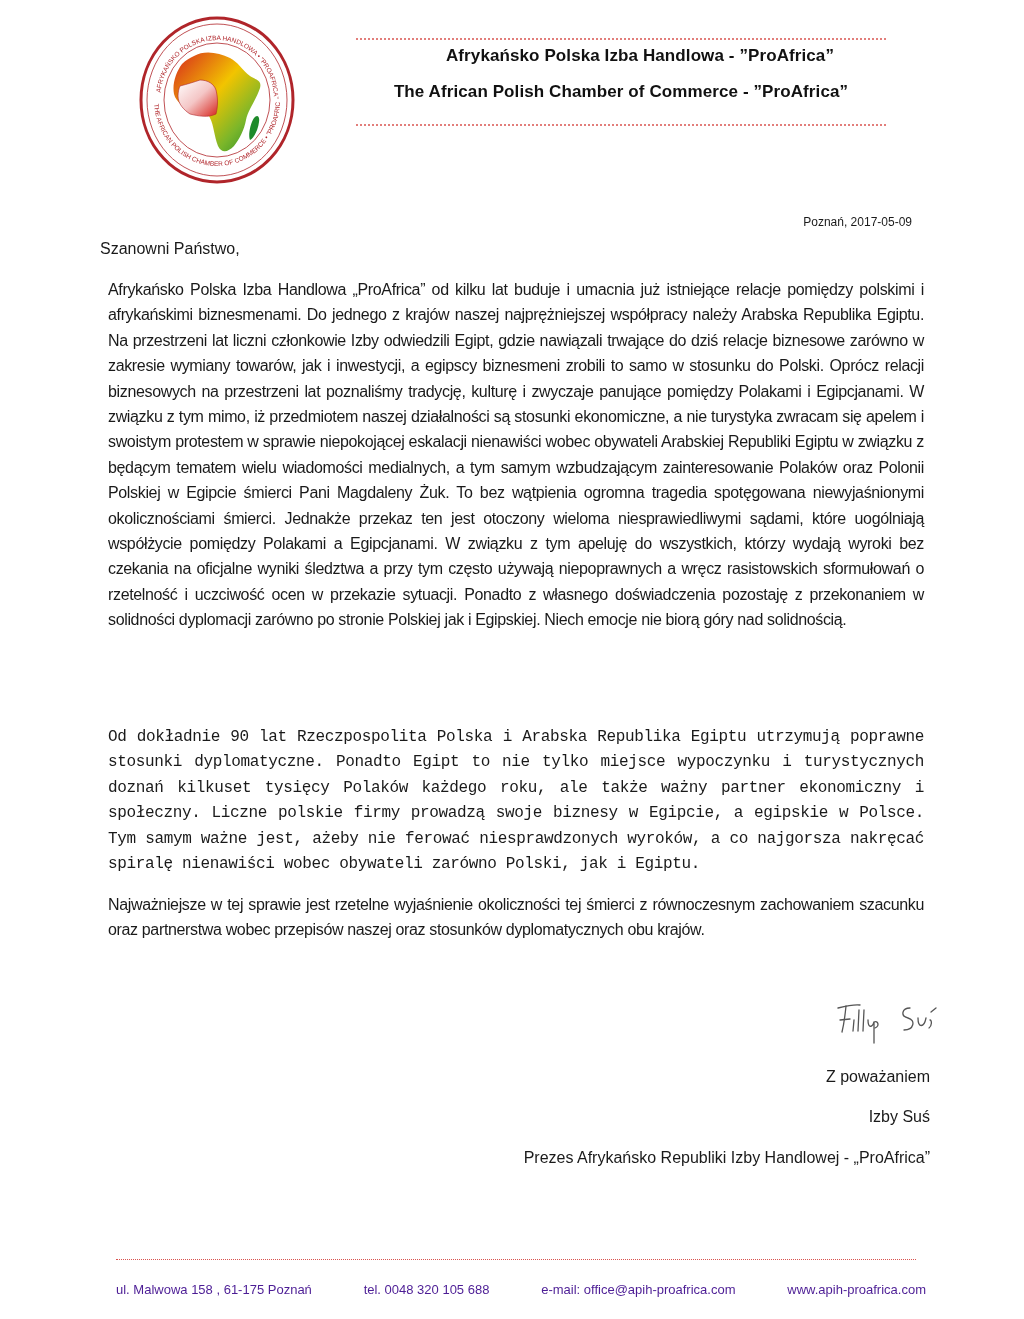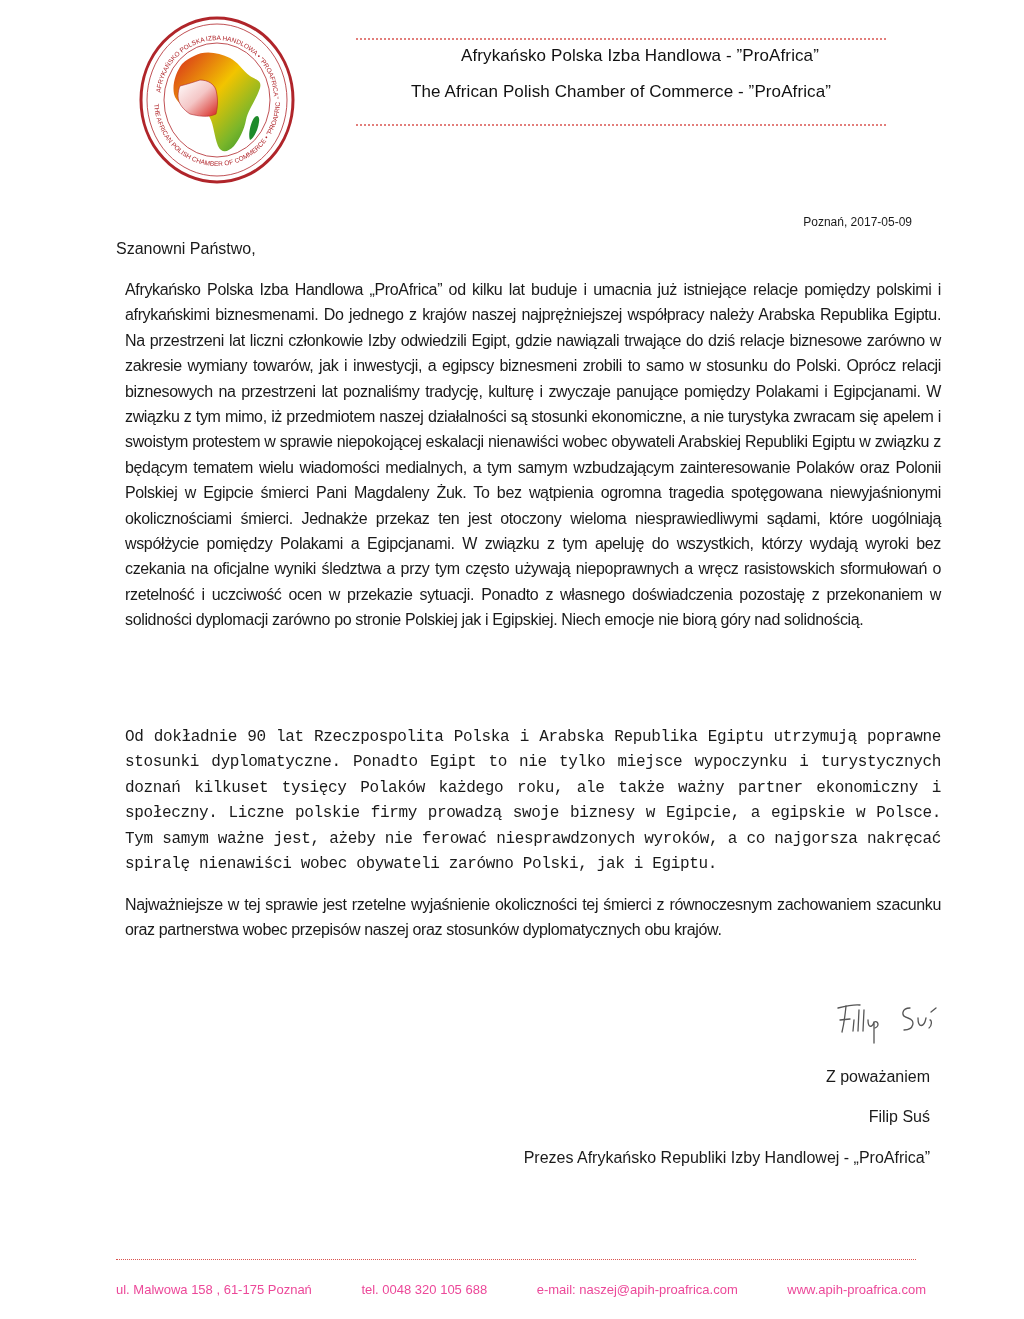--- a/index.html
+++ b/index.html
@@ -5,40 +5,40 @@
   * { box-sizing: border-box; margin: 0; padding: 0; }
   html, body { width: 1024px; height: 1319px; background: #ffffff; }
   body { position: relative; font-family: "Liberation Sans", sans-serif; color: #1a1a1a; overflow: hidden; }
 
   .logo { position: absolute; left: 138px; top: 14px; width: 158px; height: 172px; }
 
   .header-rule { position: absolute; left: 356px; width: 530px; height: 0; border-top: 2px dotted #d9534f; opacity: .75; }
   .header-rule.top { top: 38px; }
   .header-rule.bottom { top: 124px; }
 
-  .header-line { position: absolute; left: 356px; width: 530px; text-align: center; font-weight: normal; font-size: 17px; color: #111; letter-spacing: 0.1px; }
+  .header-line { position: absolute; left: 356px; width: 530px; text-align: center; font-weight: bold; font-size: 17px; color: #111; letter-spacing: 0.1px; }
   .header-line.l1 { top: 46px; left: 390px; width: 500px; }
   .header-line.l2 { top: 82px; }
 
   .date { position: absolute; right: 112px; top: 215px; font-size: 12px; }
-  .salutation { position: absolute; left: 116px; top: 240px; font-size: 16px; }
+  .salutation { position: absolute; left: 100px; top: 240px; font-size: 16px; }
 
-  .body-text { position: absolute; left: 125px; width: 816px; font-size: 16px; line-height: 25.4px; text-align: justify; font-family: "Liberation Sans Narrow", "Liberation Sans", sans-serif; letter-spacing: -0.35px; }
+  .body-text { position: absolute; left: 108px; width: 816px; font-size: 16px; line-height: 25.4px; text-align: justify; font-family: "Liberation Sans Narrow", "Liberation Sans", sans-serif; letter-spacing: -0.35px; }
   .p1 { top: 277px; }
   .p2 { top: 725px; font-family: Liberation Mono, monospace; }
   .p3 { top: 892px; }
 
   .signature { position: absolute; left: 832px; top: 998px; width: 110px; height: 50px; }
   .closing { position: absolute; right: 94px; text-align: center; font-size: 16px; }
   .closing.c1 { top: 1068px; }
   .closing.c2 { top: 1108px; }
   .closing.c3 { top: 1149px; }
 
   .footer-rule { position: absolute; left: 116px; top: 1259px; width: 800px; border-top: 1px dotted #d9534f; }
-  .footer { position: absolute; left: 116px; top: 1282px; width: 810px; font-size: 13px; display: flex; justify-content: space-between; color: #ec4899; }
+  .footer { position: absolute; left: 116px; top: 1282px; width: 810px; font-size: 13px; display: flex; justify-content: space-between; color: #4c1d95; }
 </style>
 </head>
 <body>
 
 <div class="logo">
   <svg width="158" height="172" viewBox="0 0 158 172">
     <defs>
       <linearGradient id="afr" x1="0" y1="0" x2="1" y2="1">
         <stop offset="0" stop-color="#d7261e"></stop>
         <stop offset="0.45" stop-color="#f2c400"></stop>
@@ -93,22 +93,22 @@
       <path d="M 42 24 C 46 22 48 28 43 30"></path>
       <path d="M 78 10 C 70 10 68 18 76 20 C 84 22 82 32 72 32"></path>
       <path d="M 86 20 C 86 30 92 30 94 20"></path>
       <path d="M 98 22 C 100 22 100 28 97 30"></path>
       <path d="M 99 14 L 104 10"></path>
     </g>
   </svg>
 </div>
 
 <div class="closing c1">Z poważaniem</div>
-<div class="closing c2">Filip Suś</div>
+<div class="closing c2">Izby Suś</div>
 <div class="closing c3">Prezes Afrykańsko Republiki Izby Handlowej - „ProAfrica”</div>
 
 <div class="footer-rule"></div>
 <div class="footer">
   <span>ul. Malwowa 158 , 61-175 Poznań</span>
   <span>tel. 0048 320 105 688</span>
-  <span>e-mail:  naszej@apih-proafrica.com</span>
+  <span>e-mail:  office@apih-proafrica.com</span>
   <span>www.apih-proafrica.com</span>
 </div>
 
 </body></html>

